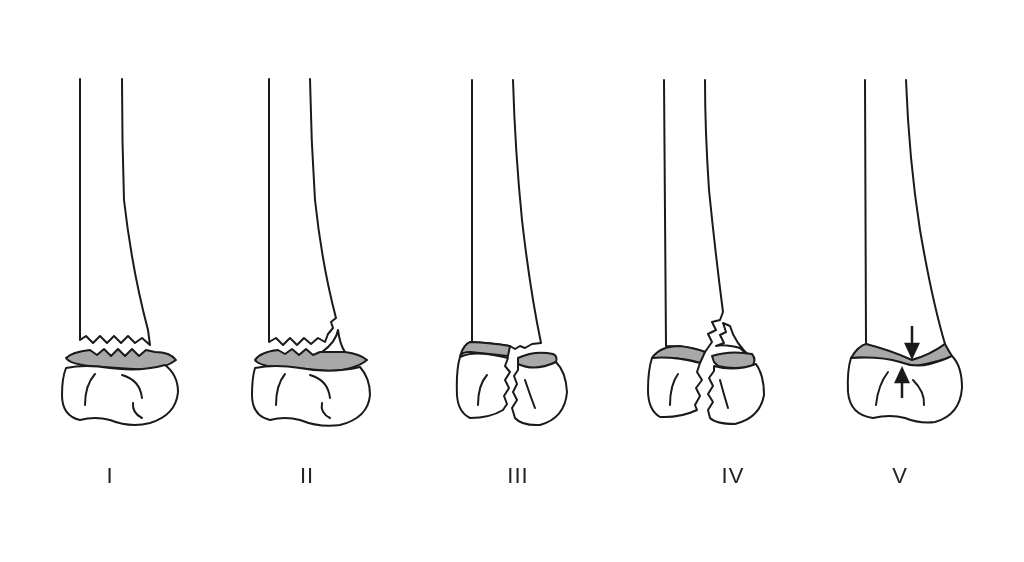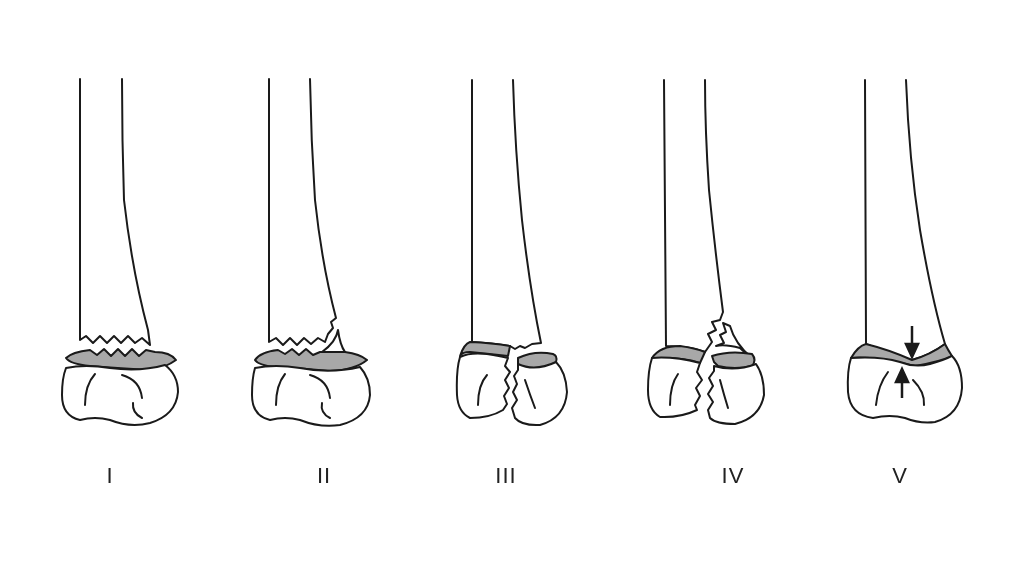--- a/index.html
+++ b/index.html
@@ -67,16 +67,16 @@
       <polygon class="arrow" points="906,344 918,344 912,357"></polygon>
     </g>
     <g>
       <line class="arrow" x1="902" y1="398" x2="902" y2="378"></line>
       <polygon class="arrow" points="896,382 908,382 902,369"></polygon>
     </g>
   </g>
 </svg>
 
 <div class="label" style="left:110px">I</div>
-<div class="label" style="left:324px">II</div>
-<div class="label" style="left:506px">III</div>
+<div class="label" style="left:307px">II</div>
+<div class="label" style="left:518px">III</div>
 <div class="label" style="left:733px">IV</div>
 <div class="label" style="left:900px">V</div>
 
 </body></html>

